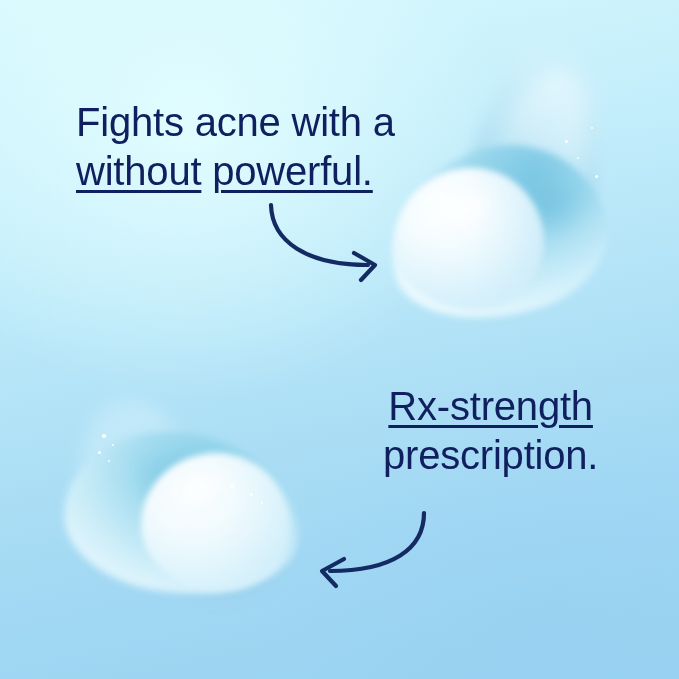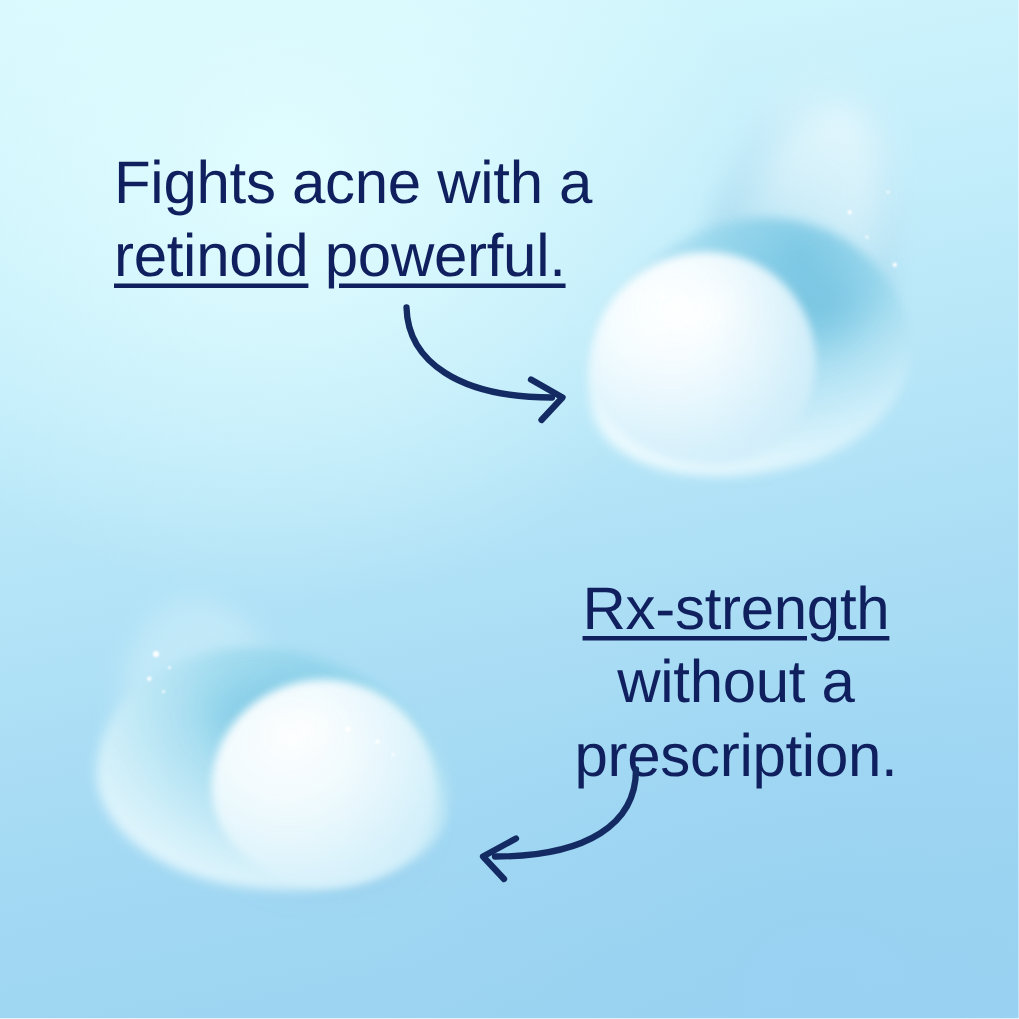--- a/index.html
+++ b/index.html
@@ -266,26 +266,25 @@
       <div class="sparkle" style="left: 111.75px; top: 443.75px; width: 2.5px; height: 2.5px;"></div>
       <div class="sparkle" style="left: 97.5px; top: 450.5px; width: 3px; height: 3px;"></div>
       <div class="sparkle" style="left: 108px; top: 460px; width: 2px; height: 2px;"></div>
       <div class="sparkle" style="left: 230px; top: 484px; width: 4px; height: 4px;"></div>
       <div class="sparkle" style="left: 249.5px; top: 492.5px; width: 3px; height: 3px;"></div>
       <div class="sparkle" style="left: 260.75px; top: 501.75px; width: 2.5px; height: 2.5px;"></div>
     </div>
 
   <div class="text-block" id="headline-1">
     <span class="line">Fights acne with a</span>
-    <span class="line"><span class="u">retinoid</span><span> </span><span class="u">powerful.</span></span>
+    <span class="line"><span class="u">without</span><span> </span><span class="u">powerful.</span></span>
   </div>
 
   <div class="text-block" id="headline-2">
     <span class="line u">Rx-strength</span>
-    <span class="line">without a</span>
     <span class="line">prescription.</span>
   </div>
 
   <svg class="arrow" id="arrow-top" width="150" height="100" viewBox="0 0 150 100">
     <path d="M 21,20 C 22,56 56,80 118,80" fill="none" stroke="#132a63" stroke-width="4.2" stroke-linecap="round"></path>
     <path d="M 104,68 L 125,80 L 111,95" fill="none" stroke="#132a63" stroke-width="4.2" stroke-linecap="round" stroke-linejoin="round"></path>
   </svg>
 
   <svg class="arrow" id="arrow-bottom" width="150" height="90" viewBox="0 0 150 90">
     <path d="M 124,8 C 124,44 92,66 30,66" fill="none" stroke="#132a63" stroke-width="4.2" stroke-linecap="round"></path>

